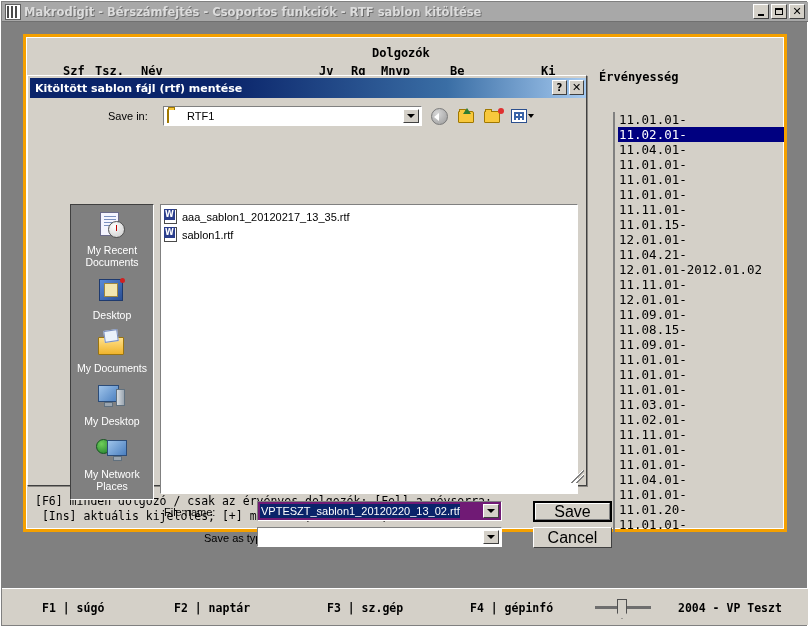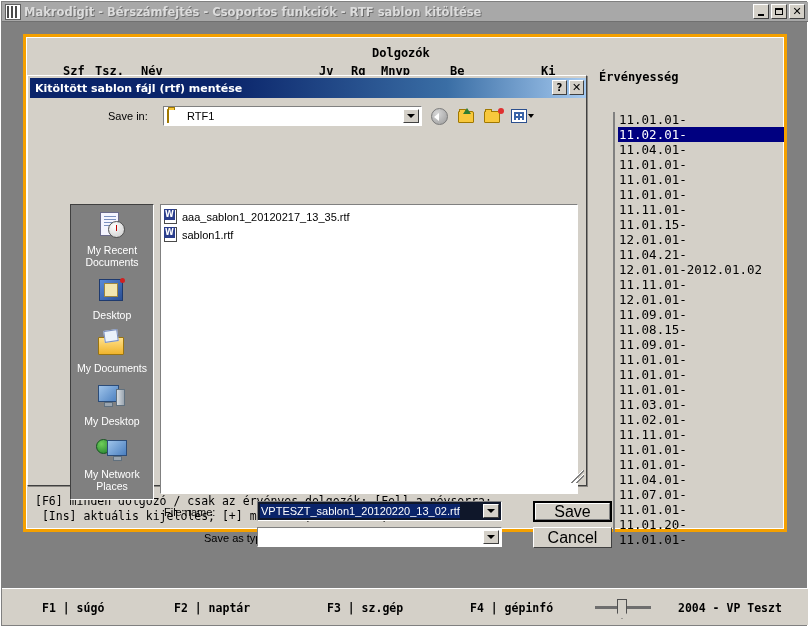--- a/index.html
+++ b/index.html
@@ -618,21 +618,21 @@
     font-size: 11px; color: #000;
   }
   #ftype-label {
     position: absolute; left: 136px; top: 456px;
     font-family: "Liberation Sans", sans-serif;
     font-size: 11px; color: #000; margin-left: 40px;
   }
   #fname-combo {
     position: absolute; left: 229px; top: 425px;
     width: 245px; height: 20px;
-    background: #0f172a;
+    background: #701a75;
     border: 1px solid;
     border-color: #808080 #ffffff #ffffff #808080;
     box-sizing: border-box;
     display: flex;
     align-items: center;
   }
   #fname-value {
     font-family: "Liberation Sans", sans-serif;
     font-size: 11px;
     color: #ffffff;
@@ -744,21 +744,20 @@
           <div class="vrow">11.09.01-</div>
           <div class="vrow">11.01.01-</div>
           <div class="vrow">11.01.01-</div>
           <div class="vrow">11.01.01-</div>
           <div class="vrow">11.03.01-</div>
           <div class="vrow">11.02.01-</div>
           <div class="vrow">11.11.01-</div>
           <div class="vrow">11.01.01-</div>
           <div class="vrow">11.01.01-</div>
           <div class="vrow">11.04.01-</div>
-          <div class="vrow">11.07.01-</div>
           <div class="vrow">11.01.01-</div>
           <div class="vrow">11.01.20-</div>
           <div class="vrow">11.01.01-</div>
         </div>
 
       <div id="panel-hints">
         <div class="hint">[F6] minden dolgozó / csak az érvényes dolgozók; [Fel] a névsorra;</div>
         <div class="hint"> [Ins] aktuális kijelölés; [+] mindenki; [-] senki;</div>
       </div>
 

